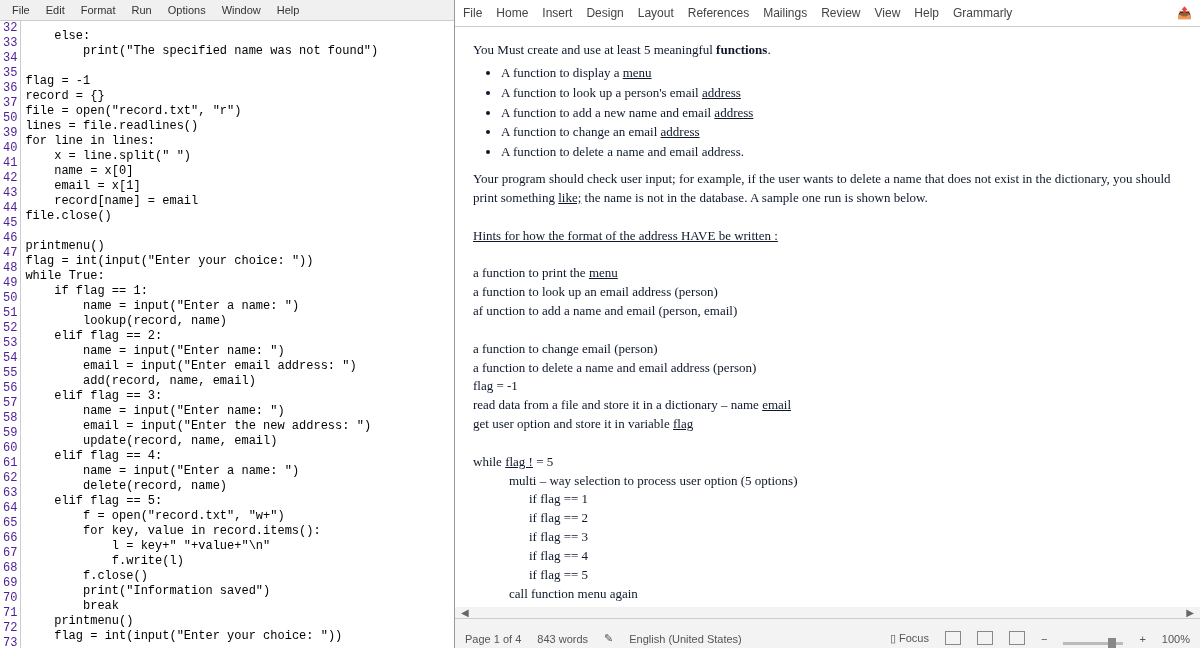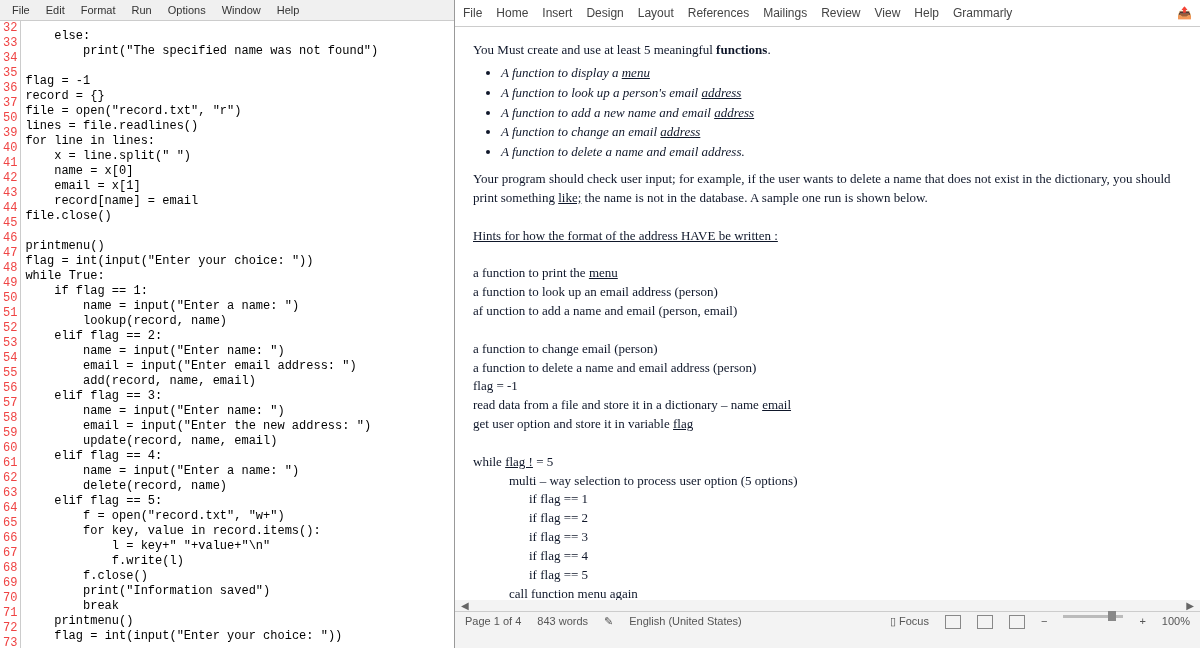--- a/index.html
+++ b/index.html
@@ -1,32 +1,32 @@
 <!DOCTYPE html>
 <html><head>
 <meta charset="utf-8">
 <style>
 * { margin: 0; padding: 0; box-sizing: border-box; }
 body { font-family: Arial, sans-serif; font-size: 12px; display: flex; height: 648px; width: 1200px; overflow: hidden; }
 .left-panel { width: 455px; background: #fff; border-right: 1px solid #999; display: flex; flex-direction: column; }
 .editor-menu { background: #f0f0f0; display: flex; padding: 2px 4px; font-size: 11px; color: #333; border-bottom: 1px solid #ccc; }
 .editor-menu span { padding: 2px 8px; cursor: pointer; }
 .code-area { flex: 1; overflow: auto; font-family: 'Courier New', monospace; font-size: 12px; display: flex; }
-.line-numbers { background: #fff; color: #ef4444; text-align: right; padding: 0 3px; border-right: 1px solid #ccc; user-select: none; line-height: 15px; }
+.line-numbers { background: #fff; color: #4c1d95; text-align: right; padding: 0 3px; border-right: 1px solid #ccc; user-select: none; line-height: 15px; }
 .code-content { flex: 1; padding: 8px 4px; line-height: 15px; white-space: pre; }
 .right-panel { flex: 1; display: flex; flex-direction: column; background: #fff; }
 .ribbon { background: #fff; border-bottom: 1px solid #ccc; padding: 6px 8px; display: flex; align-items: center; gap: 14px; font-size: 12px; color: #444; }
 .ribbon span { cursor: pointer; white-space: nowrap; }
 .doc-area { flex: 1; padding: 14px 18px 6px 18px; overflow: auto; font-family: 'Times New Roman', serif; font-size: 13px; line-height: 1.45; color: #0f172a; position: relative; }
-.doc-area ul { margin: 4px 0 8px 28px; font-style: italic; }
+.doc-area ul { margin: 4px 0 8px 28px; }
 .doc-area li { margin: 1px 0; }
 .u { text-decoration: underline; }
 .sub { margin-left: 36px; }
 .sub2 { margin-left: 56px; }
-.status-bar { background: #f3f3f3; border-top: 1px solid #ccc; display: flex; align-items: flex-start; padding: 3px 10px; font-size: 11px; color: #555; gap: 16px; height: 37px; }
+.status-bar { background: #f3f3f3; border-top: 1px solid #ccc; display: flex; align-items: flex-end; padding: 3px 10px; font-size: 11px; color: #555; gap: 16px; height: 30px; }
 .status-spacer { flex: 1; }
 .status-icon { width: 16px; height: 14px; border: 1px solid #888; display: inline-block; }
 .scroll-arrows { display: flex; justify-content: space-between; padding: 0 6px; font-size: 10px; color: #666; background: #f3f3f3; }
 .zoom { display: flex; align-items: center; gap: 6px; }
 .zoom-track { width: 60px; height: 3px; background: #bbb; position: relative; }
 .zoom-thumb { position: absolute; width: 8px; height: 10px; background: #888; top: -4px; left: 45px; }
 </style>
 </head>
 <body>
 

